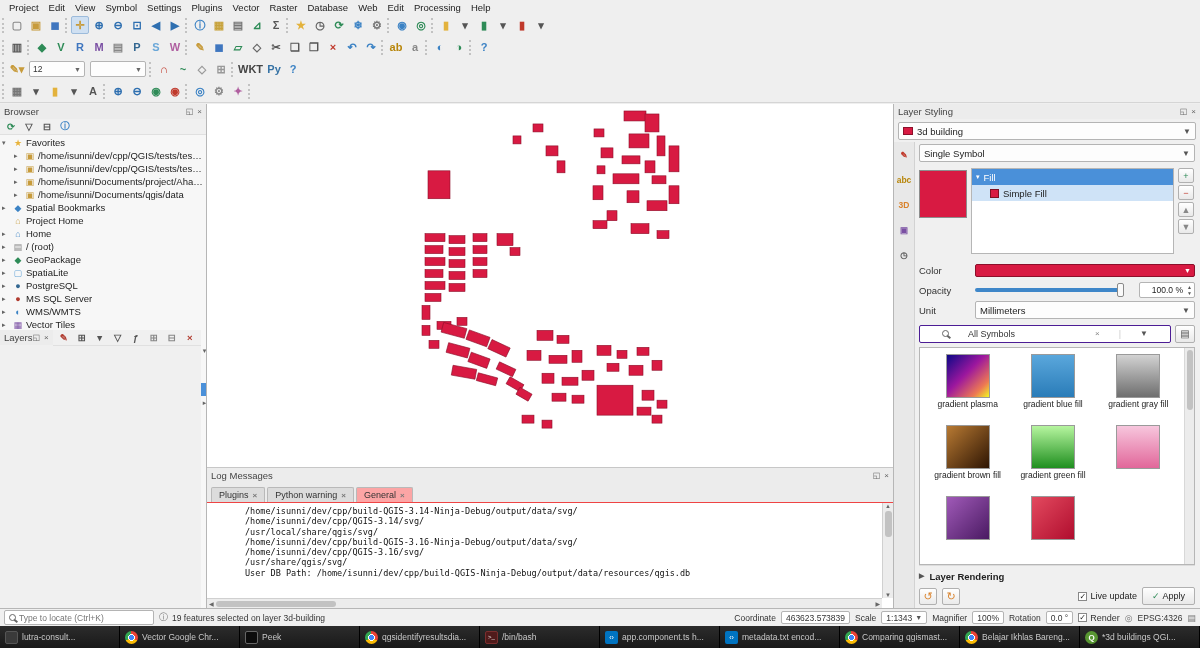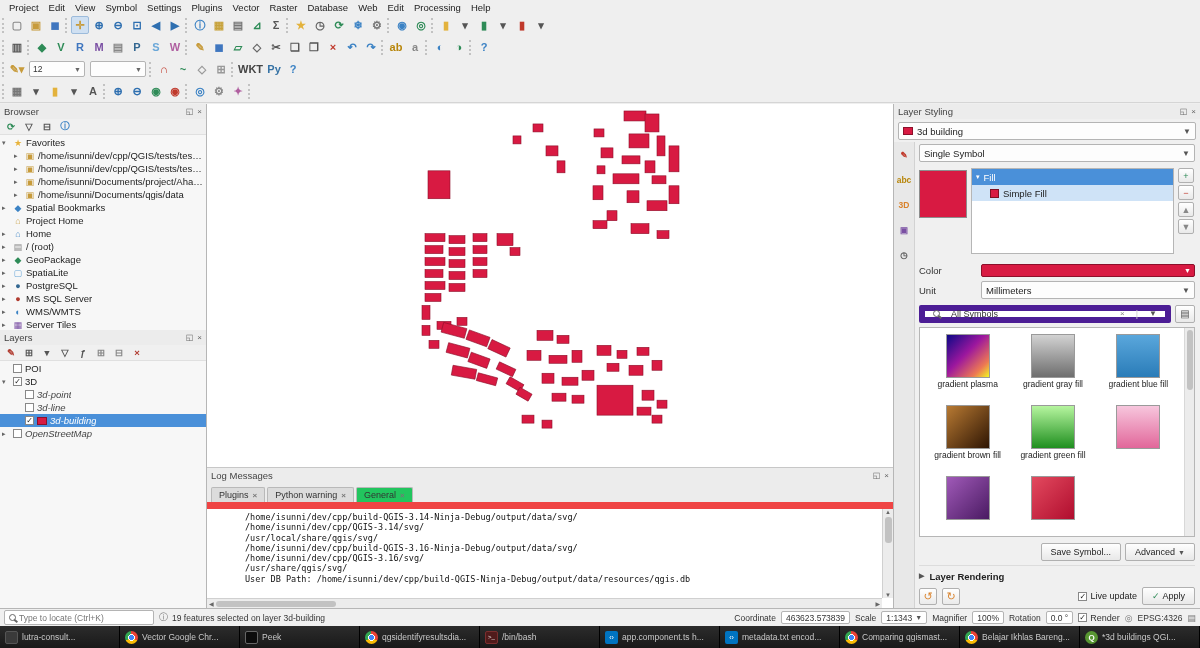--- a/index.html
+++ b/index.html
@@ -40,35 +40,35 @@
   .tree-row .t-icon{width:10px;font-size:9px;flex:none;text-align:center}
   .tree-row .t-label{overflow:hidden;text-overflow:ellipsis}
   .tree-row.italic .t-label{font-style:italic;color:#444}
   .tree-row.selected{background:var(--selection);color:#fff}
   .tree-row.selected .t-label{color:#fff}
   .cb{width:9px;height:9px;border:1px solid #888;background:#fff;flex:none;display:flex;align-items:center;justify-content:center;font-size:8px;color:#222}
   .cb.checked::after{content:"✓"}
   .layer-swatch{width:10px;height:8px;flex:none;border:1px solid rgba(0,0,0,.35);display:none}
   .layer-swatch.has-swatch{display:inline-block}
 
-  .layers-panel{flex:1;display:flex;flex-direction:column;min-height:0}
+  .layers-panel{flex:1;display:flex;min-height:0}
   .browser-panel{height:226px;display:flex;flex-direction:column}
 
   
   .map{height:364px;background:#ffffff;border-bottom:1px solid #c7c7c7;position:relative;overflow:hidden}
   .map svg{display:block;width:100%;height:100%}
 
   
   .log-panel{flex:1;display:flex;flex-direction:column;background:#f0f0f0;min-height:0}
   .log-tabs{height:19px;display:flex;align-items:flex-end;padding:1px 4px 0;gap:2px;background:#ececec}
   .log-tab{display:flex;align-items:center;gap:4px;padding:2px 7px;font-size:9px;background:#dcdcdc;border:1px solid #b9b9b9;border-bottom:none;border-radius:2px 2px 0 0;color:#333;cursor:default}
-  .log-tab.active{background:#22c55e}
+  .log-tab.active{background:#fca5a5}
   .tab-close{color:#777;font-size:8px}
   .tab-close::after{content:"×";font-weight:bold}
-  .log-body{flex:1;background:#fff;border-top:7px solid #ef4444;position:relative;overflow:hidden}
+  .log-body{flex:1;background:#fff;border-top:1px solid #ef4444;position:relative;overflow:hidden}
   .log-lines{font-family:"DejaVu Sans Mono",monospace;font-size:8.5px;line-height:10.3px;padding:3px 16px 3px 38px;white-space:nowrap;color:#111}
   .vscroll{position:absolute;top:0;right:0;bottom:10px;width:11px;background:#ececec;border-left:1px solid #d0d0d0;display:flex;flex-direction:column;align-items:center;font-size:6px;color:#666}
   .vscroll .thumb{width:7px;height:26px;background:#c2c2c2;border-radius:3px;margin-top:2px}
   .hscroll{position:absolute;left:0;right:11px;bottom:0;height:10px;background:#ececec;border-top:1px solid #d0d0d0;display:flex;align-items:center;font-size:6px;color:#666;padding:0 2px}
   .hscroll .thumb{height:6px;width:120px;background:#c2c2c2;border-radius:3px;margin-left:2px}
 
   
   .combo{height:18px;background:#fdfdfd;border:1px solid #b4b4b4;border-radius:2px;display:flex;align-items:center;gap:4px;padding:0 4px;font-size:9.5px}
   .combo .arrow{margin-left:auto;color:#555;font-size:8px}
   .layer-combo-row{margin:3px 4px 2px}
@@ -80,30 +80,30 @@
   .editor{display:flex;gap:4px;height:86px;margin:4px 0 6px}
   .preview{width:48px;height:48px;background:var(--accent-red);border:1px solid #8d8d8d;flex:none;margin-top:2px}
   .sym-tree{flex:1;background:#fff;border:1px solid #b6b6b6;font-size:9.5px;overflow:hidden}
   .st-row{height:16px;display:flex;align-items:center;gap:4px;padding:0 4px}
   .st-row.sel{background:var(--selection);color:#fff}
   .st-row.child{padding-left:18px;background:#cfe3f7}
   .st-swatch{width:9px;height:9px;background:var(--accent-red);border:1px solid #7e1022;flex:none}
   .st-btns{width:17px;display:flex;flex-direction:column;gap:2px;flex:none}
   .sbtn{width:16px;height:15px;border:1px solid #b0b0b0;border-radius:2px;background:linear-gradient(#fff,#e9e9e9);display:flex;align-items:center;justify-content:center;font-size:9px;cursor:default}
 
-  .prop-row{display:flex;align-items:center;height:20px;gap:22px;font-size:9.5px}
+  .prop-row{display:flex;align-items:center;height:20px;gap:16px;font-size:9.5px}
   .prop-label{width:40px;color:#333;flex:none}
   .color-bar{flex:1;height:13px;background:var(--accent-red);border:1px solid #8c0f2a;border-radius:2px;display:flex;align-items:center;justify-content:flex-end;padding-right:3px;color:#fff;font-size:7px}
   .slider{flex:1;height:4px;background:var(--slider);border-radius:2px;position:relative}
   .slider .handle{position:absolute;right:-1px;top:-5px;width:7px;height:14px;background:#fafafa;border:1px solid #8a8a8a;border-radius:2px}
   .spin{width:56px;height:16px;border:1px solid #b4b4b4;border-radius:2px;background:#fff;display:flex;align-items:center;justify-content:flex-end;padding:0 11px 0 2px;position:relative;font-size:8.5px;flex:none}
   .spin .arrows{position:absolute;right:2px;top:1px;display:flex;flex-direction:column;font-size:5px;line-height:6px;color:#555}
 
   .search-row{display:flex;gap:4px;height:19px;margin:4px 0 4px;align-items:center}
-  .search-box{flex:1;height:18px;border:6px solid #4c1d95;border-radius:2px;background:#fff;display:flex;align-items:center;gap:11px;padding:0 8px;font-size:9px;color:#333}
+  .search-box{flex:1;height:18px;border:1px solid #4c1d95;border-radius:2px;background:#fff;display:flex;align-items:center;gap:19px;padding:0 22px;font-size:9px;color:#333}
   .mag-ic{width:7px;height:7px;border:1.4px solid #666;border-radius:50%;position:relative;flex:none}
   .mag-ic::after{content:"";position:absolute;width:4px;height:1.5px;background:#666;right:-3px;bottom:-1px;transform:rotate(40deg)}
   .search-box .sb-x{margin-left:auto;color:#888;font-size:8px}
   .search-box .sb-sep{color:#ccc}
   .iconbtn{width:20px;height:18px;border:1px solid #b0b0b0;border-radius:2px;background:linear-gradient(#fff,#e9e9e9);display:flex;align-items:center;justify-content:center;font-size:10px;color:#555}
 
   .sym-grid{background:#fff;border:1px solid #b6b6b6;flex:1;min-height:0;overflow:hidden;display:grid;grid-template-columns:repeat(3,1fr);gap:6px 2px;padding:6px 14px 0 6px;position:relative;align-content:start}
   .sym-cell{display:flex;flex-direction:column;align-items:center;gap:2px}
   .sym-swatch{width:44px;height:44px;border:1px solid #9a9a9a;flex:none}
   .sym-label{font-size:8.5px;text-align:center;line-height:9.5px;height:19px;overflow:hidden;color:#222}
@@ -379,21 +379,21 @@
 
             <div class="tree-row" data-depth="0">
               <span class="arrow">▸</span>
               <span class="t-icon" style="color: rgb(59, 130, 196);">◐</span>
               <span class="t-label">WMS/WMTS</span>
             </div>
 
             <div class="tree-row" data-depth="0">
               <span class="arrow">▸</span>
               <span class="t-icon" style="color: rgb(122, 79, 163);">▦</span>
-              <span class="t-label">Server Tiles</span>
+              <span class="t-label">Vector Tiles</span>
             </div>
           </div>
       </div>
       <div class="layers-panel">
         <div class="panel-title">
           <span>Layers</span>
           <span class="pt-btns">
               <span>◱</span>
               <span>×</span>
             </span>
@@ -640,20 +640,33 @@
                 <span class="sbtn" style="color: rgb(136, 136, 136);">▼</span>
               </div>
           </div>
           <div class="prop-row">
             <span class="prop-label">Color</span>
             <div class="color-bar">
                 <span>▼</span>
               </div>
           </div>
           <div class="prop-row">
+            <span class="prop-label">Opacity</span>
+            <div class="slider">
+                <div class="handle"></div>
+              </div>
+            <div class="spin">
+              <span>100.0 %</span>
+              <span class="arrows">
+                  <span>▲</span>
+                  <span>▼</span>
+                </span>
+            </div>
+          </div>
+          <div class="prop-row">
             <span class="prop-label">Unit</span>
             <div class="combo" style="flex:1">
               <span>Millimeters</span>
               <span class="arrow">▼</span>
             </div>
           </div>
           <div class="search-row">
             <div class="search-box">
               <span class="mag-ic"></span>
               <span>All Symbols</span>
@@ -668,27 +681,27 @@
             <div class="grid-scroll">
                 <div class="thumb"></div>
               </div>
 
               <div class="sym-cell">
                 <span class="sym-swatch" style="background: linear-gradient(135deg, rgb(13, 8, 135), rgb(156, 23, 158) 45%, rgb(237, 121, 83) 80%, rgb(240, 249, 33));"></span>
                 <span class="sym-label">gradient  plasma</span>
               </div>
 
               <div class="sym-cell">
+                <span class="sym-swatch" style="background: linear-gradient(rgb(90, 167, 220), rgb(42, 124, 184));"></span>
+                <span class="sym-label">gradient blue fill</span>
+              </div>
+
+              <div class="sym-cell">
                 <span class="sym-swatch" style="background: linear-gradient(rgb(210, 210, 210), rgb(110, 110, 110));"></span>
                 <span class="sym-label">gradient gray fill</span>
-              </div>
-
-              <div class="sym-cell">
-                <span class="sym-swatch" style="background: linear-gradient(rgb(90, 167, 220), rgb(42, 124, 184));"></span>
-                <span class="sym-label">gradient blue fill</span>
               </div>
 
               <div class="sym-cell">
                 <span class="sym-swatch" style="background: linear-gradient(135deg, rgb(184, 122, 51), rgb(46, 21, 3));"></span>
                 <span class="sym-label">gradient brown fill</span>
               </div>
 
               <div class="sym-cell">
                 <span class="sym-swatch" style="background: linear-gradient(rgb(182, 245, 159), rgb(31, 143, 31));"></span>
                 <span class="sym-label">gradient green fill</span>
@@ -703,29 +716,20 @@
               <div class="sym-cell">
                 <span class="sym-swatch" style="background: linear-gradient(135deg, rgb(160, 90, 184), rgb(74, 26, 98));"></span>
                 <span class="sym-label"></span>
               </div>
 
               <div class="sym-cell">
                 <span class="sym-swatch" style="background: linear-gradient(135deg, rgb(227, 74, 95), rgb(176, 13, 46));"></span>
                 <span class="sym-label"></span>
               </div>
             </div>
-          <div class="btns-row">
-            <span class="btn">
-                <span>Save Symbol...</span>
-              </span>
-            <span class="btn">
-                <span>Advanced</span>
-                <span class="arrow" style="font-size:7px;color:#555">▼</span>
-              </span>
-          </div>
           <div class="rendering-row">
             <span class="arrow">▶</span>
             <span>Layer Rendering</span>
           </div>
           <div class="styling-footer">
             <span class="mini-btn" style="color:#d9822b">↺</span>
             <span class="mini-btn" style="color:#d9822b">↻</span>
             <span class="spacer"></span>
             <span class="chk">
                 <span class="cb checked"></span>

